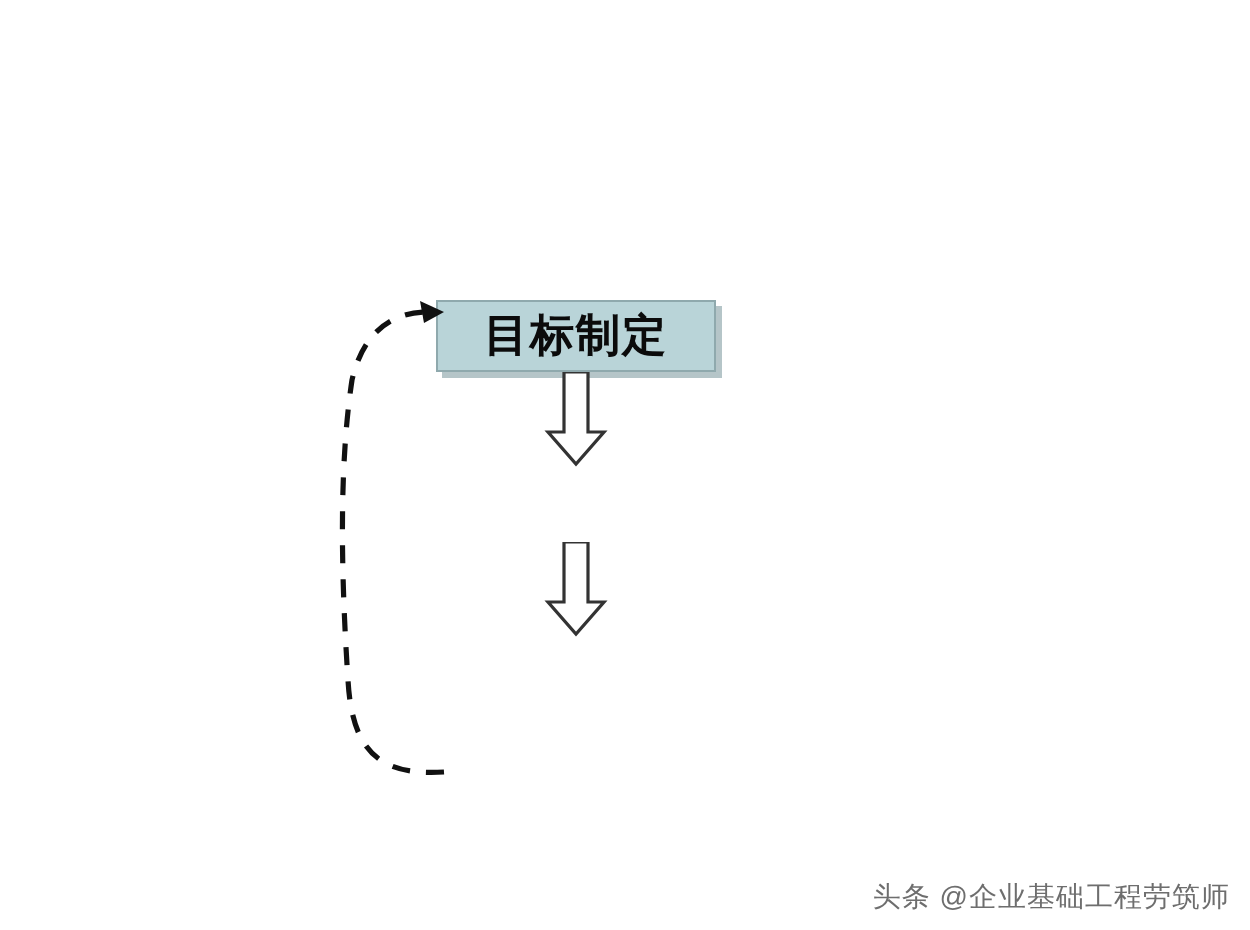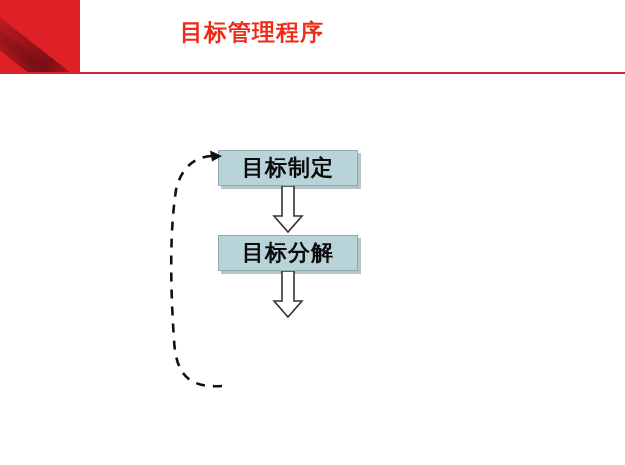--- a/index.html
+++ b/index.html
@@ -138,55 +138,45 @@
     color: #6e6e6e;
     white-space: nowrap;
     letter-spacing: 0.5px;
   }
 </style>
 </head>
 <body>
 
 <div id="slide">
 
-  <div id="header-band">
-    <div id="header-red-block">
-      <div id="header-red-streak"></div>
-      <div id="header-red-streak2"></div>
-    </div>
-    <div id="header-rule"></div>
-    <div id="header-title">目标管理程序</div>
-  </div>
 
   <div id="flow">
 
     <div class="flow-box" id="flow-box-0">
       <span class="flow-box-label">目标制定</span>
     </div>
 
     <div class="block-arrow" id="block-arrow-0">
       <svg width="40" height="48" viewBox="0 0 40 48" xmlns="http://www.w3.org/2000/svg">
         <polygon points="14,0 26,0 26,30 34,30 20,46 6,30 14,30" fill="#ffffff" stroke="#333333" stroke-width="1.6" stroke-linejoin="miter"></polygon>
       </svg>
     </div>
 
-    <div class="flow-box" id="flow-box-1">
-      <span class="flow-box-label">目标分解</span>
-    </div>
 
     <div class="block-arrow" id="block-arrow-1">
       <svg width="40" height="48" viewBox="0 0 40 48" xmlns="http://www.w3.org/2000/svg">
         <polygon points="14,0 26,0 26,30 34,30 20,46 6,30 14,30" fill="#ffffff" stroke="#333333" stroke-width="1.6" stroke-linejoin="miter"></polygon>
       </svg>
     </div>
 
 
     <div id="feedback-loop">
       <svg width="100" height="260" viewBox="0 0 100 260" xmlns="http://www.w3.org/2000/svg">
         <path d="M 62 246 C 30 248, 16 236, 14 200 C 10 140, 10 90, 16 50 C 22 24, 38 16, 54 16" fill="none" stroke="#111111" stroke-width="2.6" stroke-dasharray="9,8" stroke-linecap="butt"></path>
         <polygon points="62,16 50,10.5 52,21.5" fill="#111111"></polygon>
       </svg>
     </div>
 
   </div>
 
+  <div id="watermark">头条 @企业基础工程劳筑师</div>
 
 </div>
 
 </body></html>

